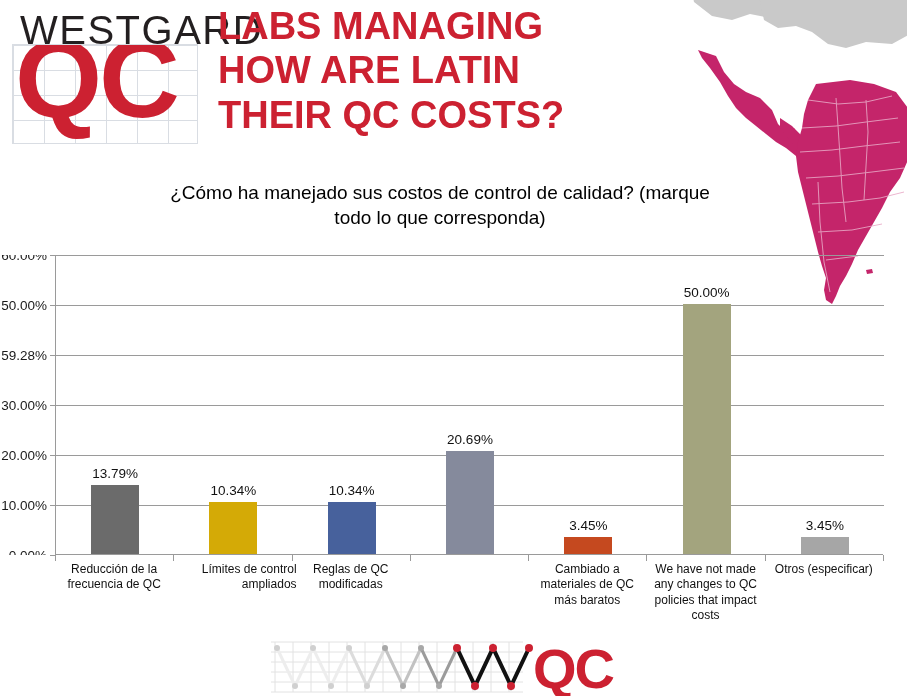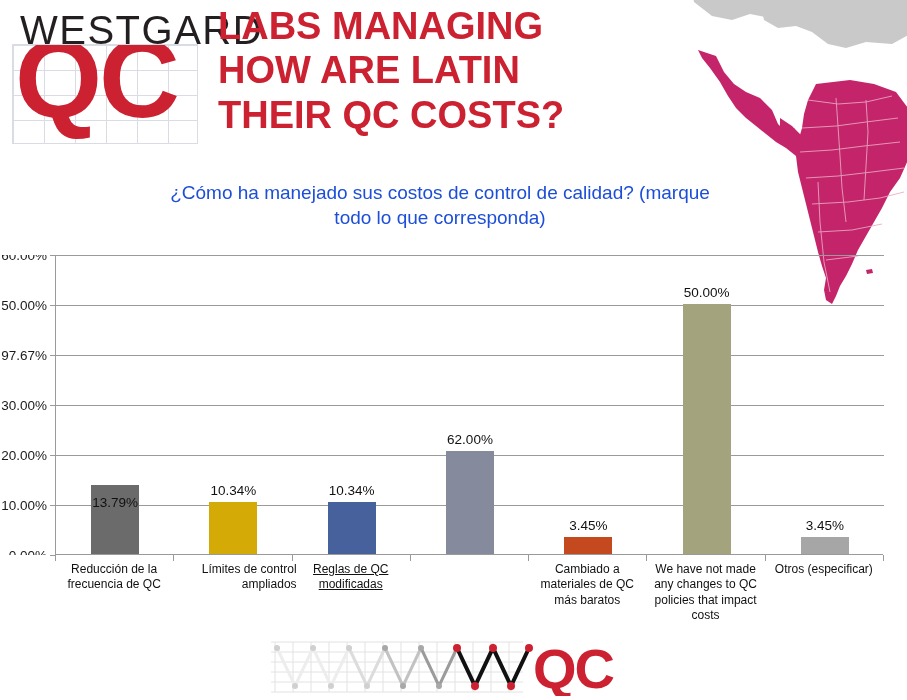--- a/index.html
+++ b/index.html
@@ -79,21 +79,21 @@
   
   #chart {
     position: absolute; left: 0; top: 168px;
     width: 907px; height: 470px;
   }
   #chart-title {
     position: absolute; left: 60px; top: 12px;
     width: 760px;
     text-align: center;
     font-size: 19px;
-    color: #1d4ed8;
+    color: #000000;
     line-height: 1.32;
     font-family: "Liberation Sans", sans-serif;
   }
 
   
   #plot {
     position: absolute;
     left: 55px; top: 87px;
     width: 828px; height: 300px;
     border-left: 1px solid #9a9a9a;
@@ -235,48 +235,48 @@
       <span>¿Cómo ha manejado sus costos de control de calidad? (marque</span><br>
       <span>todo lo que corresponda)</span>
     </div>
 
     <div id="ylabels">
       <div id="ylabels-clip">
           <div class="yl" style="top: 300px;">0.00%</div>
           <div class="yl" style="top: 250px;">10.00%</div>
           <div class="yl" style="top: 200px;">20.00%</div>
           <div class="yl" style="top: 150px;">30.00%</div>
-          <div class="yl" style="top: 100px;">97.67%</div>
+          <div class="yl" style="top: 100px;">59.28%</div>
           <div class="yl" style="top: 50px;">50.00%</div>
           <div class="yl" style="top: 0px;">60.00%</div>
         </div>
     </div>
 
     <div id="plot">
         <div class="ytick" style="top: 300px;"></div>
         <div class="gridline" style="top: 250px;"></div>
         <div class="ytick" style="top: 250px;"></div>
         <div class="gridline" style="top: 200px;"></div>
         <div class="ytick" style="top: 200px;"></div>
         <div class="gridline" style="top: 150px;"></div>
         <div class="ytick" style="top: 150px;"></div>
         <div class="gridline" style="top: 100px;"></div>
         <div class="ytick" style="top: 100px;"></div>
         <div class="gridline" style="top: 50px;"></div>
         <div class="ytick" style="top: 50px;"></div>
         <div class="gridline" style="top: 0px;"></div>
         <div class="ytick" style="top: 0px;"></div>
         <div class="bar" title="Reducción de la frecuencia de QC: 13.79%" style="left: 35.1429px; width: 48px; height: 68.95px; background: rgb(107, 107, 107);"></div>
-        <div class="barlabel" style="left: 59.1429px; top: 211.05px; margin-top: 29px;">13.79%</div>
+        <div class="barlabel" style="left: 59.1429px; top: 211.05px;">13.79%</div>
         <div class="bar" title="Límites de control ampliados: 10.34%" style="left: 153.429px; width: 48px; height: 51.7px; background: rgb(212, 170, 6);"></div>
         <div class="barlabel" style="left: 177.429px; top: 228.3px;">10.34%</div>
         <div class="bar" title="Reglas de QC modificadas: 10.34%" style="left: 271.714px; width: 48px; height: 51.7px; background: rgb(71, 97, 156);"></div>
         <div class="barlabel" style="left: 295.714px; top: 228.3px;">10.34%</div>
         <div class="bar" title="Consumo consolidado de control de calidad en menos controles: 20.69%" style="left: 390px; width: 48px; height: 103.45px; background: rgb(133, 138, 156);"></div>
-        <div class="barlabel" style="left: 414px; top: 176.55px;">62.00%</div>
+        <div class="barlabel" style="left: 414px; top: 176.55px;">20.69%</div>
         <div class="bar" title="Cambiado a materiales de QC más baratos: 3.45%" style="left: 508.286px; width: 48px; height: 17.25px; background: rgb(197, 73, 31);"></div>
         <div class="barlabel" style="left: 532.286px; top: 262.75px;">3.45%</div>
         <div class="bar" title="We have not made any changes to QC policies that impact costs: 50.00%" style="left: 626.571px; width: 48px; height: 250px; background: rgb(163, 164, 126);"></div>
         <div class="barlabel" style="left: 650.571px; top: 30px;">50.00%</div>
         <div class="bar" title="Otros (especificar): 3.45%" style="left: 744.857px; width: 48px; height: 17.25px; background: rgb(166, 166, 166);"></div>
         <div class="barlabel" style="left: 768.857px; top: 262.75px;">3.45%</div>
       </div>
 
     <div id="xticks">
         <div class="xtick" style="left: 0px;"></div>
@@ -285,21 +285,21 @@
         <div class="xtick" style="left: 354.857px;"></div>
         <div class="xtick" style="left: 473.143px;"></div>
         <div class="xtick" style="left: 591.429px;"></div>
         <div class="xtick" style="left: 709.714px;"></div>
         <div class="xtick" style="left: 828px;"></div>
       </div>
 
     <div id="xcats">
         <div class="xcat" style="left: 59.1429px; width: 128.286px;"><span>Reducción de la</span><br><span>frecuencia de QC</span></div>
         <div class="xcat" style="left: 177.429px; width: 128.286px; text-align: right;"><span>Límites de control</span><br><span>ampliados</span></div>
-        <div class="xcat" style="left: 295.714px; width: 128.286px; text-decoration: underline;"><span>Reglas de QC</span><br><span>modificadas</span></div>
+        <div class="xcat" style="left: 295.714px; width: 128.286px;"><span>Reglas de QC</span><br><span>modificadas</span></div>
         <div class="xcat" style="left: 532.286px; width: 128.286px;"><span>Cambiado a</span><br><span>materiales de QC</span><br><span>más baratos</span></div>
         <div class="xcat" style="left: 650.571px; width: 128.286px;"><span>We have not made</span><br><span>any changes to QC</span><br><span>policies that impact</span><br><span>costs</span></div>
         <div class="xcat" style="left: 768.857px; width: 128.286px;"><span>Otros (especificar)</span></div>
       </div>
   </div>
 
   <div id="footer-logo">
     <svg id="footer-svg" width="400" height="58" viewBox="0 0 400 58">
       <rect x="0" y="4" width="252" height="50" fill="#ffffff"></rect>
       <g stroke="#e2e2e2" stroke-width="1">

